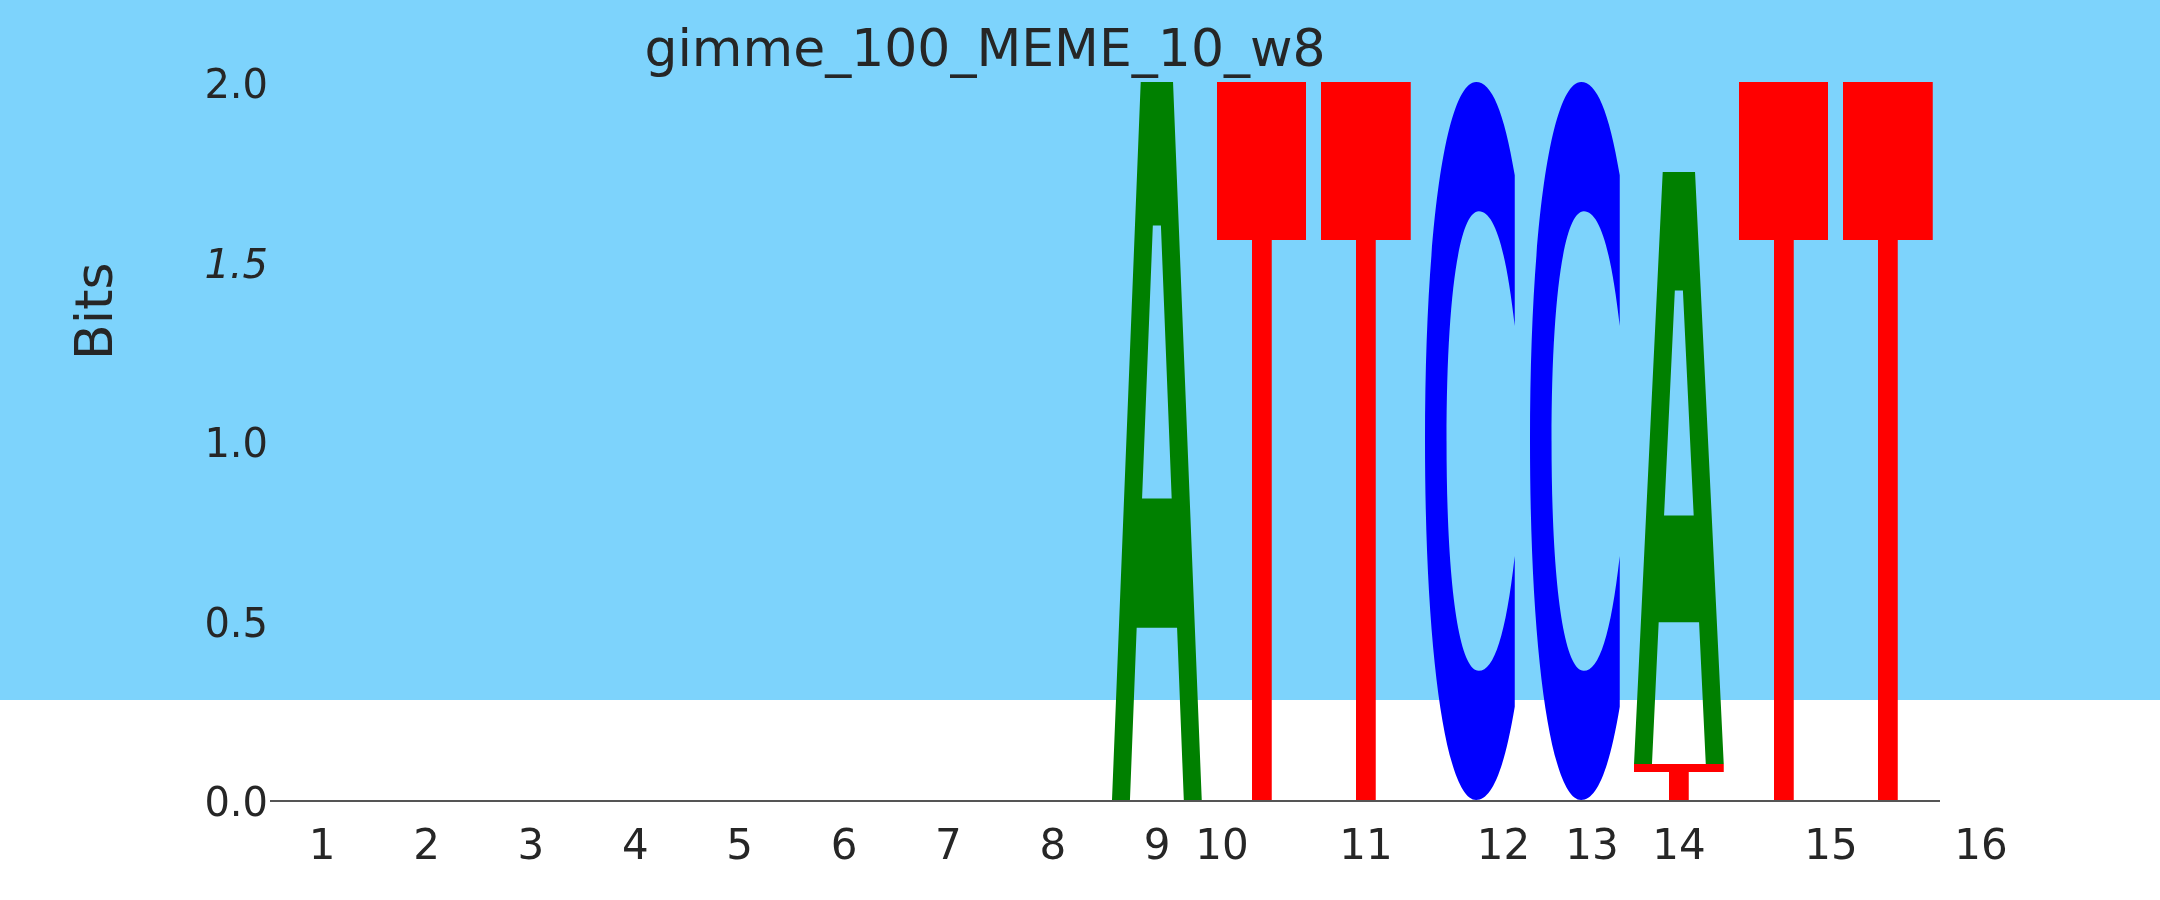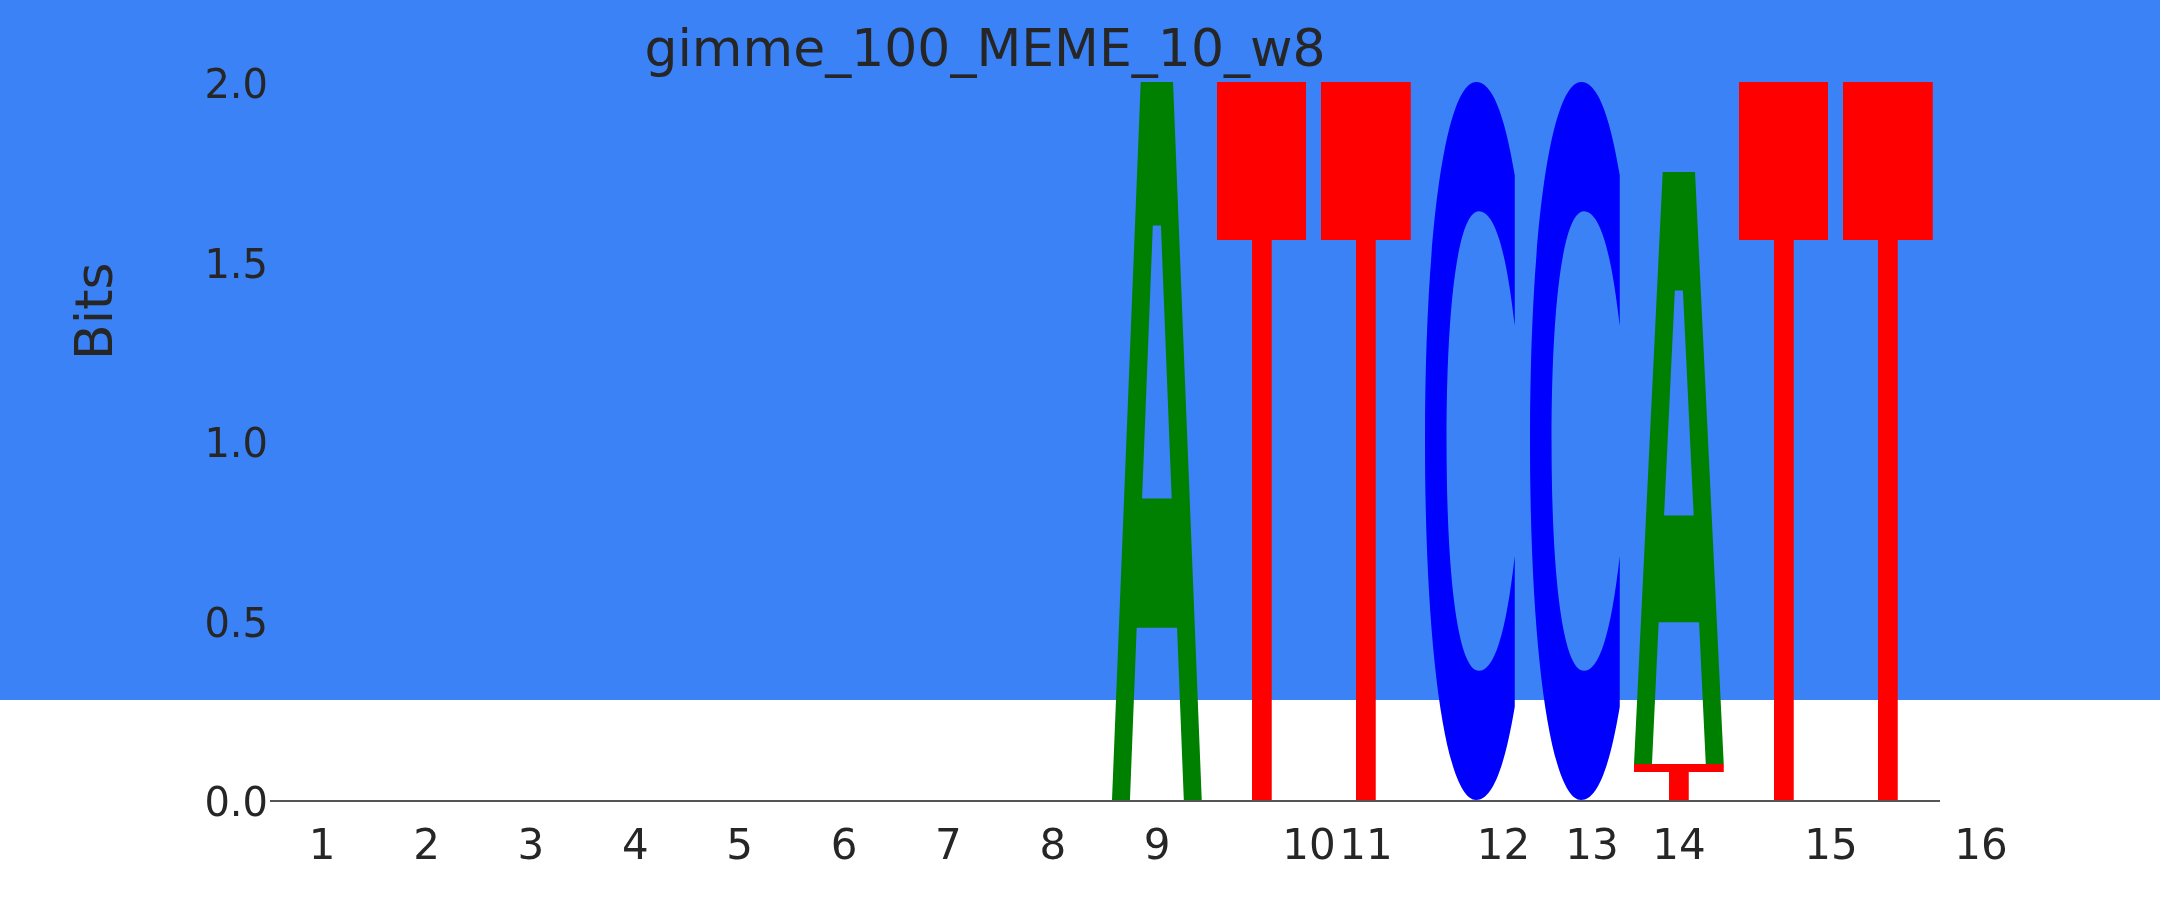--- a/index.html
+++ b/index.html
@@ -11,21 +11,21 @@
     width: 2160px;
     height: 900px;
     font-family: "DejaVu Sans", sans-serif;
     overflow: hidden;
   }
 
   #figure {
     position: relative;
     width: 2160px;
     height: 700px;
-    background: #3b82f6;
+    background: #7dd3fc;
   }
 
   
   #chart-title {
     position: absolute;
     left: 0;
     top: 18px;
     width: 2160px;
     text-align: center;
     font-size: 52px;
@@ -111,21 +111,21 @@
 <div id="figure">
 
   <div id="chart-title">gimme_100_MEME_10_w8</div>
 
   <div id="ylabel">Bits</div>
 
   <div id="y-ticks">
       <div class="ytick-wrap" style="top: 800px;">0.0</div>
       <div class="ytick-wrap" style="top: 620.5px;">0.5</div>
       <div class="ytick-wrap" style="top: 441px;">1.0</div>
-      <div class="ytick-wrap" style="top: 261.5px;">1.5</div>
+      <div class="ytick-wrap" style="top: 261.5px; font-style: italic;">1.5</div>
       <div class="ytick-wrap" style="top: 82px;">2.0</div>
     </div>
 
   <div id="plot-area">
       <div class="stack" style="left: 842.306px; width: 89.7625px; height: 718px;">
         <div class="glyph" style="height: 718px; bottom: 0px;">
           <svg viewBox="0 0 100 100" preserveAspectRatio="none">
             <path d="M 50 0 L 68 0 L 100 100 L 80 100 L 72.5 76 L 27.5 76 L 20 100 L 0 100 L 32 0 Z M 33.5 58 L 66.5 58 L 54.5 20 L 45.5 20 Z" fill="#008000" fill-rule="evenodd"></path>
           </svg>
         </div>
@@ -191,21 +191,21 @@
   <div id="x-ticks">
       <div class="xtick" style="left: 322.188px;">1</div>
       <div class="xtick" style="left: 426.562px;">2</div>
       <div class="xtick" style="left: 530.938px;">3</div>
       <div class="xtick" style="left: 635.312px;">4</div>
       <div class="xtick" style="left: 739.688px;">5</div>
       <div class="xtick" style="left: 844.062px;">6</div>
       <div class="xtick" style="left: 948.438px;">7</div>
       <div class="xtick" style="left: 1052.81px;">8</div>
       <div class="xtick" style="left: 1157.19px;">9</div>
-      <div class="xtick" style="left: 1309px; text-align: center;">10</div>
+      <div class="xtick" style="left: 1222px; text-align: center;">10</div>
       <div class="xtick" style="left: 1365.94px; text-align: center;">11</div>
       <div class="xtick" style="left: 1470.31px; text-align: right;">12</div>
       <div class="xtick" style="left: 1592px;">13</div>
       <div class="xtick" style="left: 1679.06px;">14</div>
       <div class="xtick" style="left: 1831px;">15</div>
       <div class="xtick" style="left: 1981px;">16</div>
     </div>
 
 </div>
 

